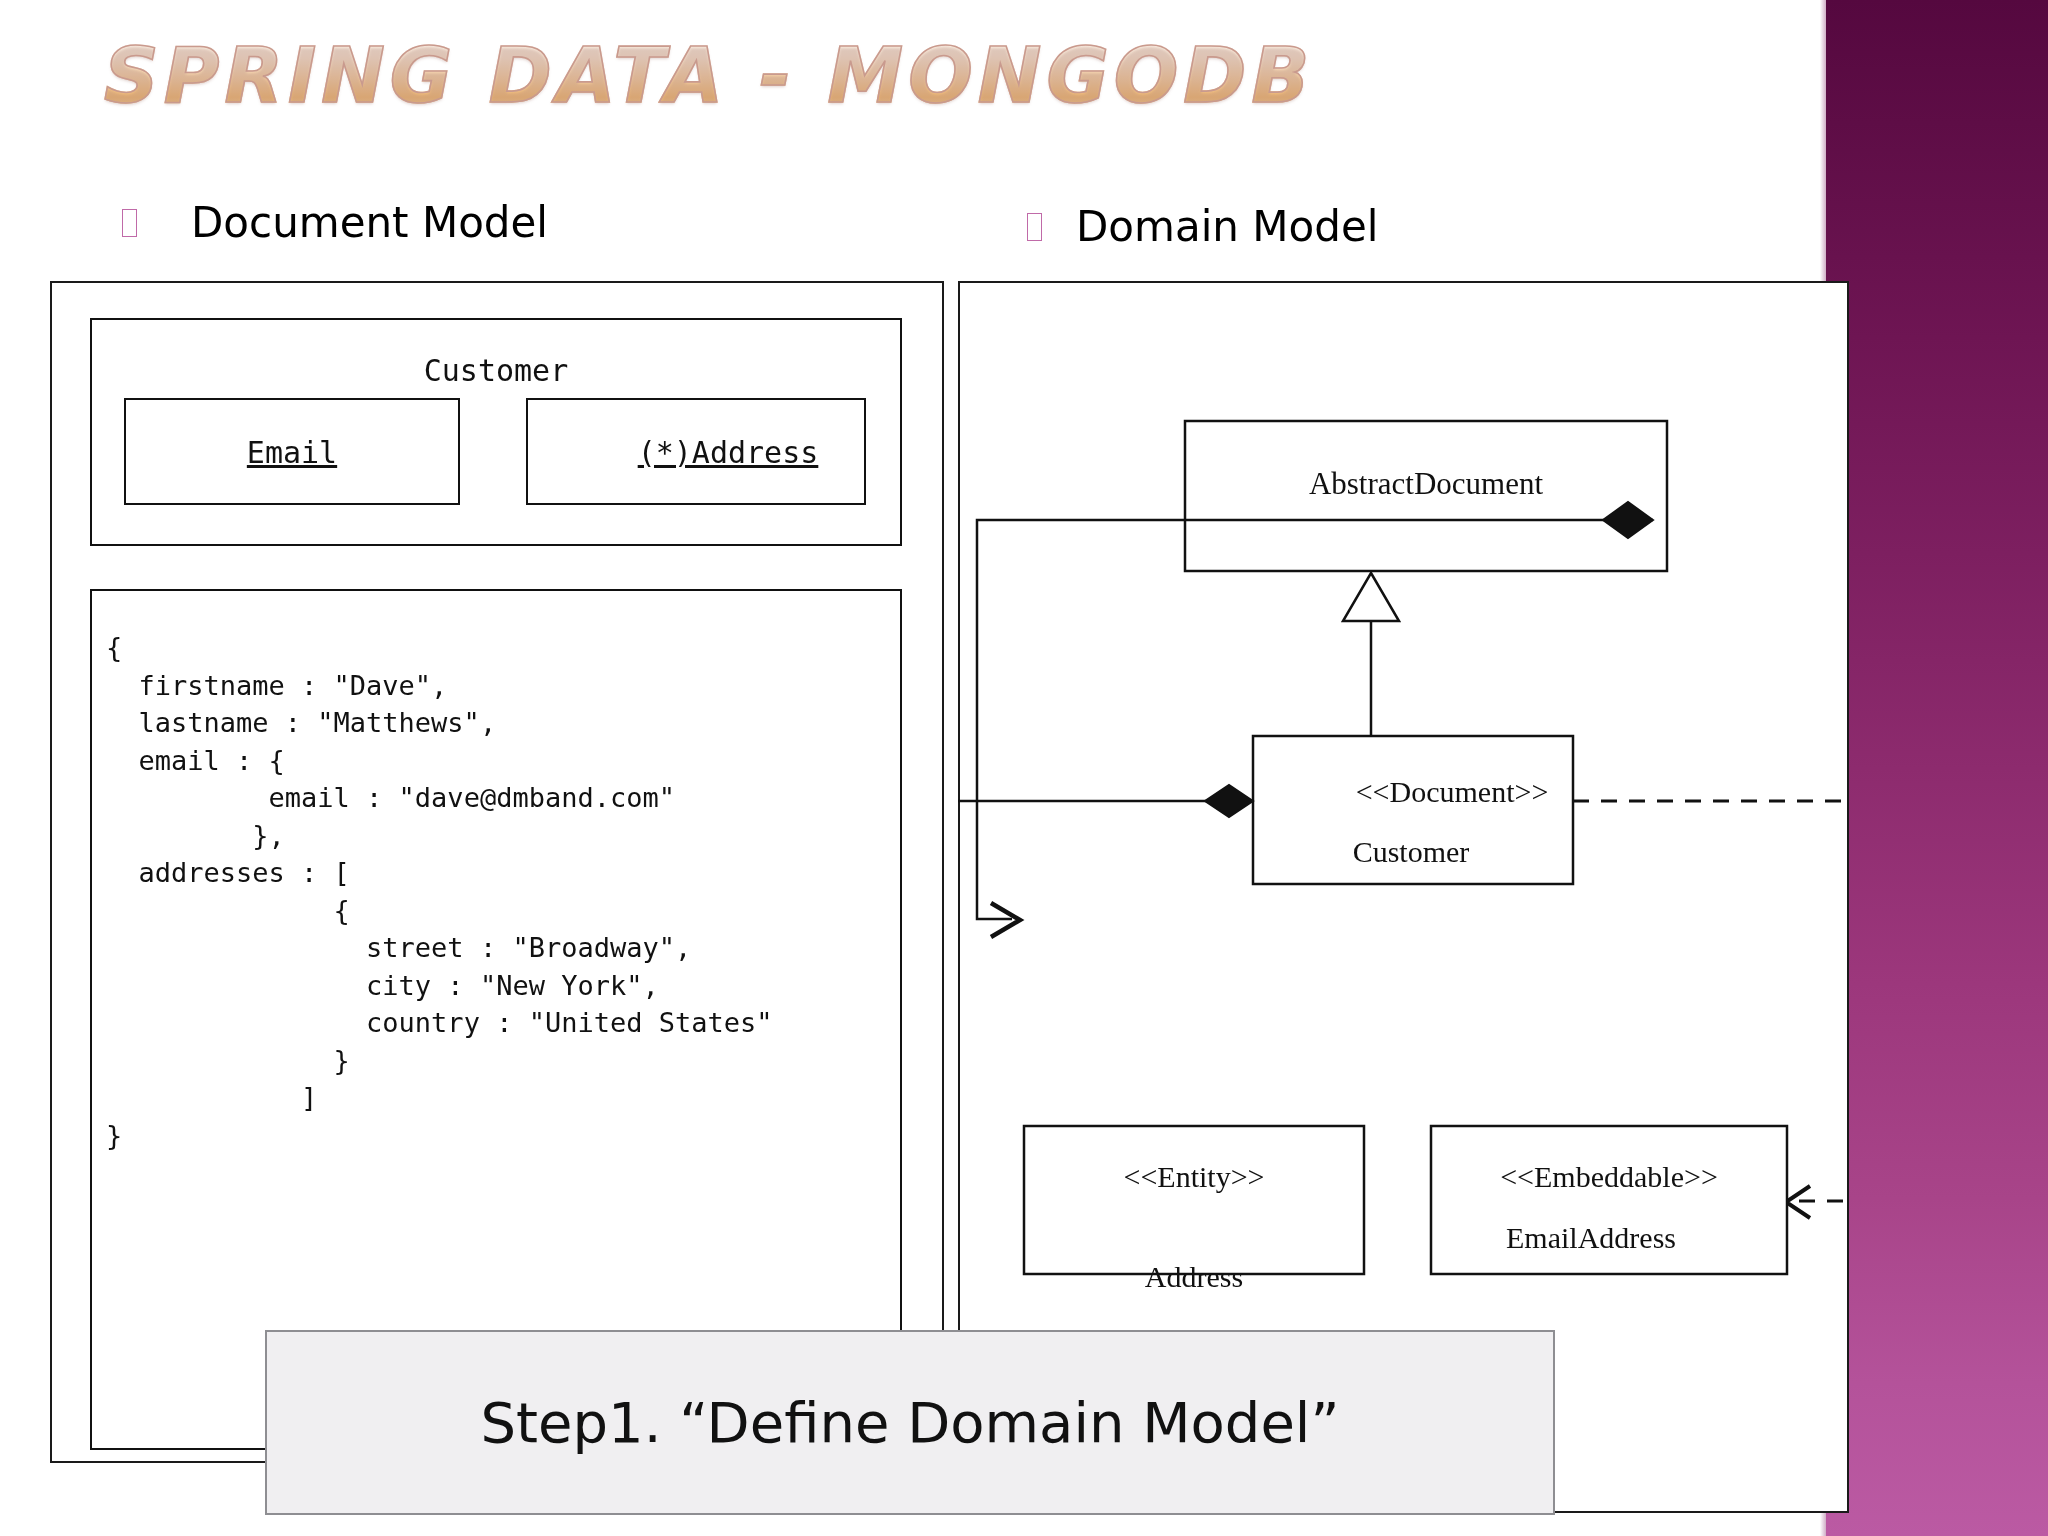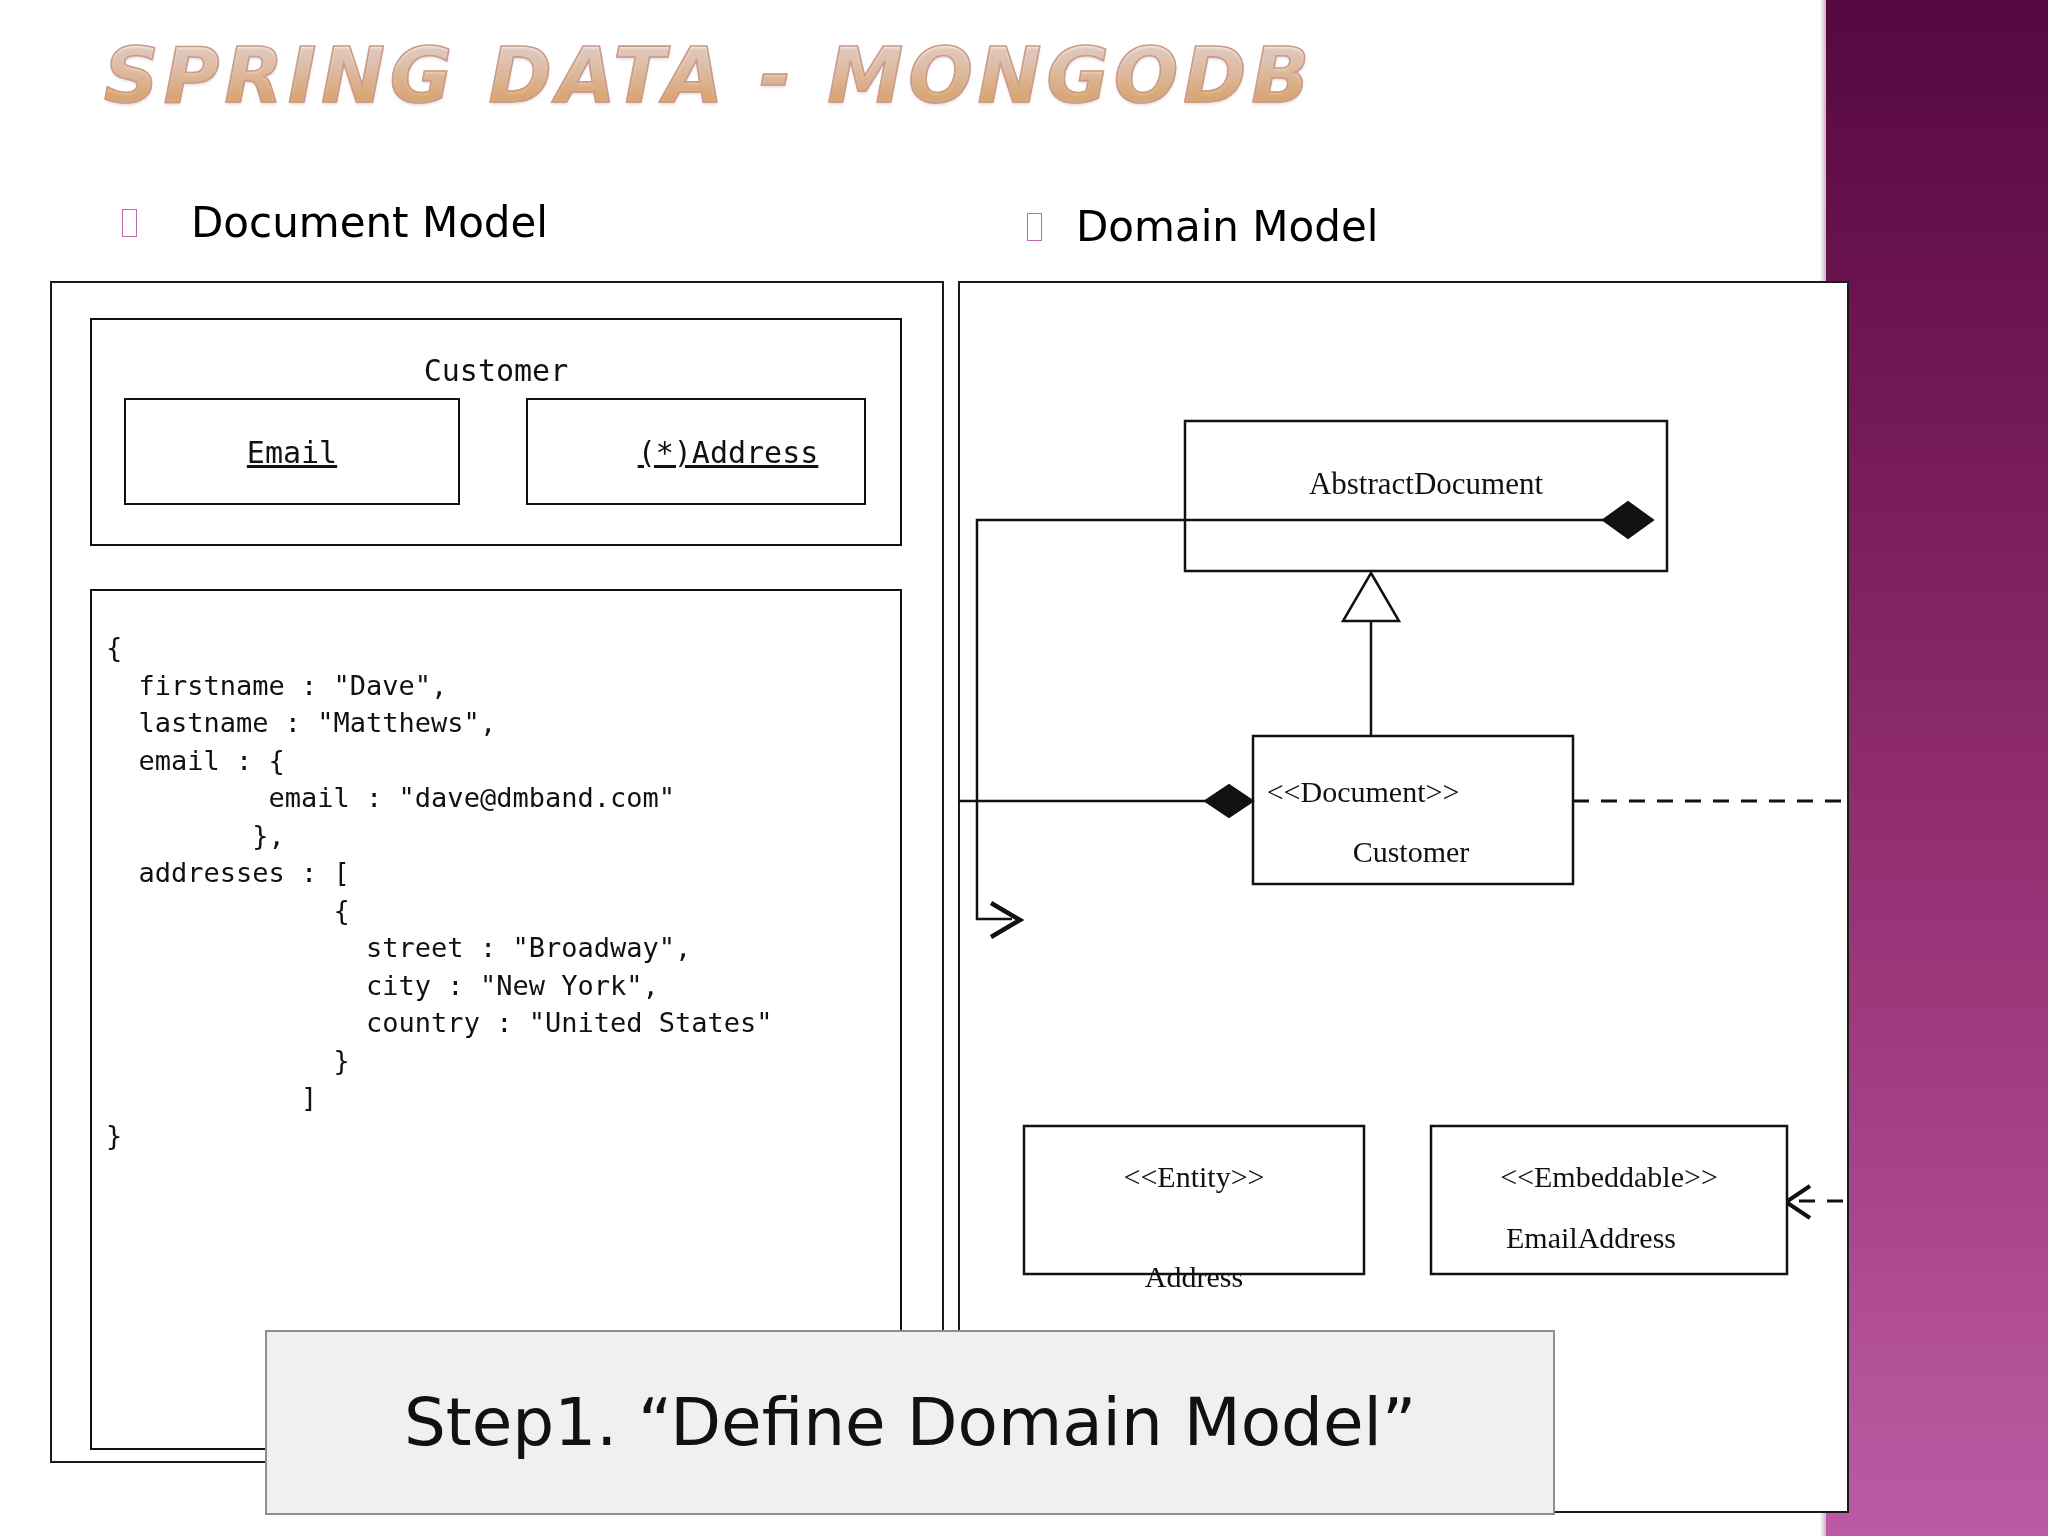--- a/index.html
+++ b/index.html
@@ -148,21 +148,21 @@
     text-align: center;
     font-family: Liberation Serif, serif;
     color: #111;
     white-space: nowrap;
   }
   #uml-abstractdocument {
     left: 1185px; top: 466px; width: 482px;
     font-size: 31px;
   }
   #uml-customer-stereo {
-    left: 1203px; top: 775px; width: 320px;
+    left: 1292px; top: 775px; width: 320px;
     font-size: 30px;
   }
   #uml-customer-name {
     left: 1251px; top: 835px; width: 320px;
     font-size: 30px;
   }
   #uml-entity-stereo {
     left: 1024px; top: 1160px; width: 340px;
     font-size: 30px;
   }
@@ -187,21 +187,21 @@
     width: 1290px; height: 185px;
     background: #f0eff1;
     border: 2px solid #8e8e92;
     box-sizing: border-box;
     display: flex;
     align-items: center;
     justify-content: center;
   }
   #caption-text {
     font-family: "DejaVu Sans", sans-serif;
-    font-size: 66px;
+    font-size: 56px;
     color: #111111;
     white-space: nowrap;
   }
 </style>
 </head>
 <body>
 
 <div id="purple-band-edge"></div>
 <div id="purple-band"></div>
 

